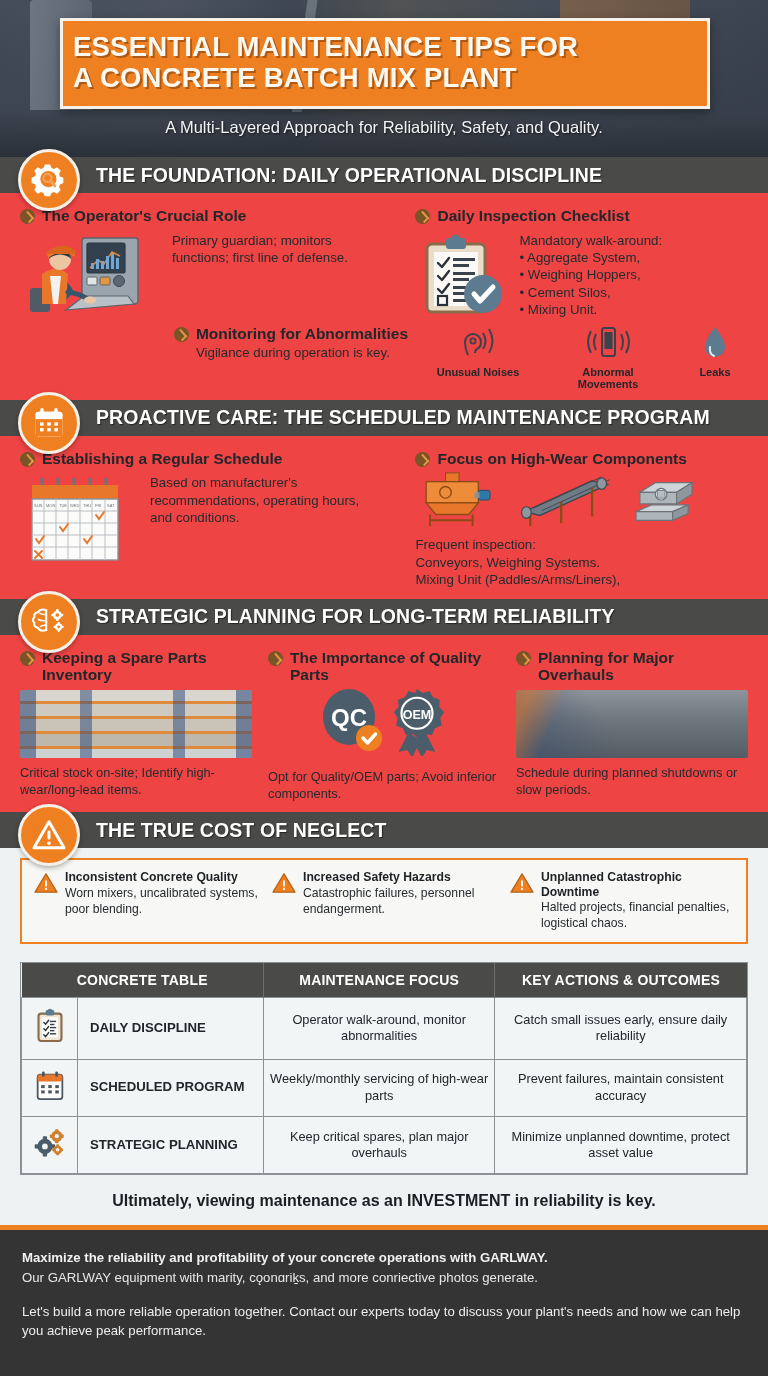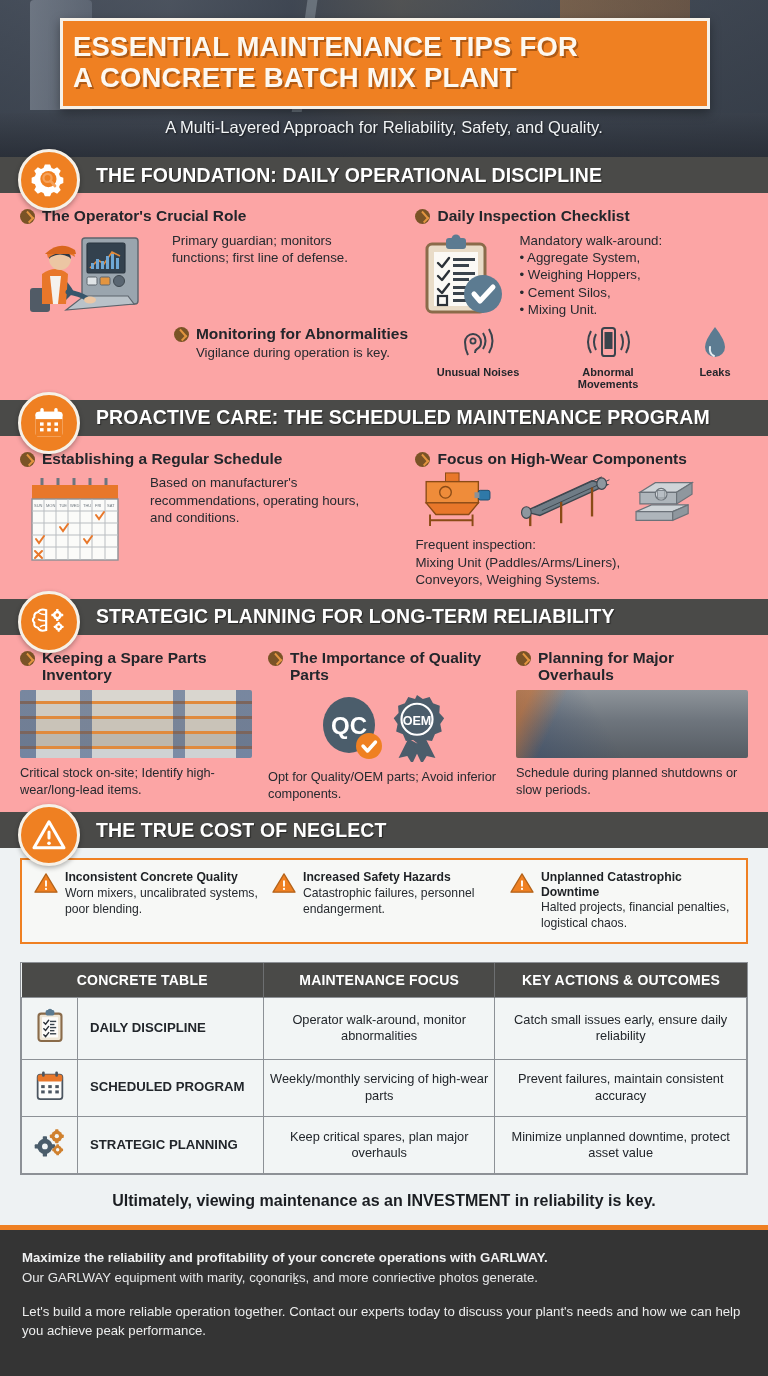--- a/index.html
+++ b/index.html
@@ -69,21 +69,21 @@
   }
   .secbadge{
     position:absolute; left:18px; top:-8px; width:62px; height:62px;
     border-radius:50%; background:#ef8022; border:3px solid #f6f1e8;
     display:flex; align-items:center; justify-content:center;
     box-shadow:0 2px 5px rgba(0,0,0,.3);
   }
   .secbadge svg{ width:36px; height:36px; fill:#fff; }
 
   
-  .panel{ background:#fca5a5; padding:14px 20px 10px; }
+  .panel{ background:#ef4444; padding:14px 20px 10px; }
   .bullet-h{
     display:flex; align-items:flex-start; gap:7px;
     font-size:15.5px; font-weight:bold; color:#23262b; line-height:1.14;
   }
   .dot{
     flex:none; width:15px; height:15px; border-radius:50%;
     background:#7a5326; margin-top:2px; position:relative;
   }
   .dot:after{
     content:""; position:absolute; left:4.5px; top:3.4px;
@@ -131,21 +131,21 @@
     background:
       linear-gradient(90deg,rgba(40,70,120,.55) 0 7%,transparent 7% 26%,rgba(40,70,120,.5) 26% 31%,transparent 31% 66%,rgba(40,70,120,.5) 66% 71%,transparent 71% 93%,rgba(40,70,120,.55) 93% 100%),
       linear-gradient(180deg,#d9d6cf 0 16%,#e08a3c 16% 21%,#cfcac0 21% 38%,#e08a3c 38% 43%,#c9c3b8 43% 60%,#e08a3c 60% 65%,#bdb7ac 65% 82%,#e08a3c 82% 87%,#cfd2d3 87% 100%);
   }
   .photo.overhaul{
     background:
       linear-gradient(115deg,rgba(230,120,40,.55) 6%,transparent 20%),
       linear-gradient(60deg,rgba(60,80,110,.5) 10%,transparent 40%),
       linear-gradient(180deg,#8e949a 0%,#6e757d 45%,#565c63 100%);
   }
-  .qcrow{ display:flex; justify-content:center; align-items:flex-end; gap:0; height:74px; margin-top:4px; }
+  .qcrow{ display:flex; justify-content:center; align-items:flex-start; gap:0; height:74px; margin-top:4px; }
   .cap{ font-size:12.8px; color:#262a2f; line-height:1.3; margin-top:7px; }
 
   
   .neglect-box{
     margin:10px 20px 0; border:2px solid #ef8022; border-radius:0;
     background:#f7f8f6; padding:10px 12px;
     display:flex; gap:14px;justify-content:space-between;
   }
   .neg-item{ display:flex; gap:7px; flex:1; }
   .warn{ flex:none; width:24px; height:22px; margin-top:2px; }
@@ -448,22 +448,22 @@
             <path d="M52 20 l16 -10 v12 l-16 10z" fill="#8f979e" stroke="#6b7279" stroke-width="1.2"></path>
             <circle cx="36" cy="22" r="6" fill="#e3e7ea" stroke="#6b7279" stroke-width="1.2"></circle>
             <rect x="32" y="18" width="8" height="8" fill="#b7bec4" stroke="#6b7279" stroke-width=".8"></rect>
             <path d="M10 40 l16 -7 h38 l-16 7z" fill="#cfd4d8" stroke="#6b7279" stroke-width="1.2"></path>
             <path d="M10 40 h38 v9 h-38z" fill="#aeb5bb" stroke="#6b7279" stroke-width="1.2"></path>
             <path d="M48 40 l16 -7 v9 l-16 7z" fill="#8f979e" stroke="#6b7279" stroke-width="1.2"></path>
           </svg>
         </div>
         <div class="body-txt" style="margin-top:7px;">
           <div>Frequent inspection:</div>
+          <div>Conveyors, Weighing Systems.</div>
           <div>Mixing Unit (Paddles/Arms/Liners),</div>
-          <div>Conveyors, Weighing Systems.</div>
         </div>
       </div>
     </div>
   </div>
 
   <div class="secbar">
     <div class="secbadge">
       <svg viewBox="0 0 26 24">
         <path d="M11 3.5q-4 -1.5 -6 1.5 -3 0.5 -2.6 3.6 -2 2 0 4 -0.6 3 2.6 3.6 1.6 3.2 6 1.6z" fill="none" stroke="#fff" stroke-width="1.5"></path>
         <path d="M11 3.5v14.8M6 5.5q2 1.5 5 1M5 10q2.5 1.5 6 1M6.5 15.5q2 -1.5 4.5 -1" fill="none" stroke="#fff" stroke-width="1.1"></path>

